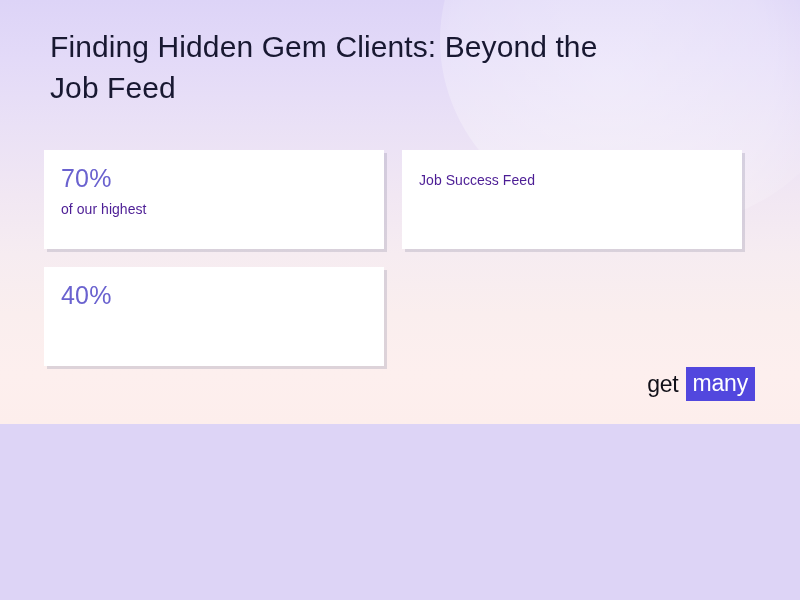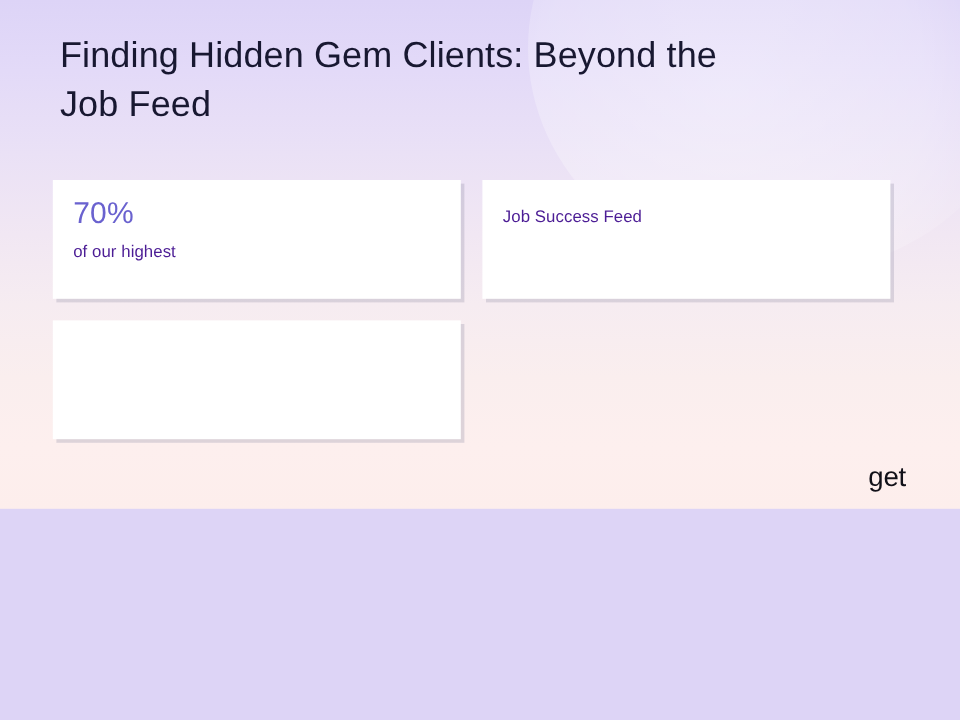--- a/index.html
+++ b/index.html
@@ -88,21 +88,21 @@
     margin-top: 6px;
     font-size: 14px;
     line-height: 20px;
     color: #4c1d95;
     letter-spacing: 0.05px;
   }
 
   #logo {
     position: absolute;
     right: 45px;
-    bottom: 12px;
+    bottom: 25px;
     display: flex;
     align-items: center;
     height: 30px;
   }
   #logo-get {
     font-size: 23px;
     line-height: 30px;
     color: #111018;
     letter-spacing: -0.2px;
   }
@@ -131,22 +131,24 @@
     <div class="card">
       <div class="stat-value">70%</div>
       <div class="stat-label">of our highest</div>
     </div>
 
     <div class="card">
       <div class="stat-label">Job Success Feed</div>
     </div>
 
     <div class="card">
+      <div class="stat-value">40%</div>
     </div>
 
 
   </div>
 
   <div id="logo">
     <span id="logo-get">get</span>
+    <span id="logo-many">many</span>
   </div>
 
 </div>
 
 </body></html>

